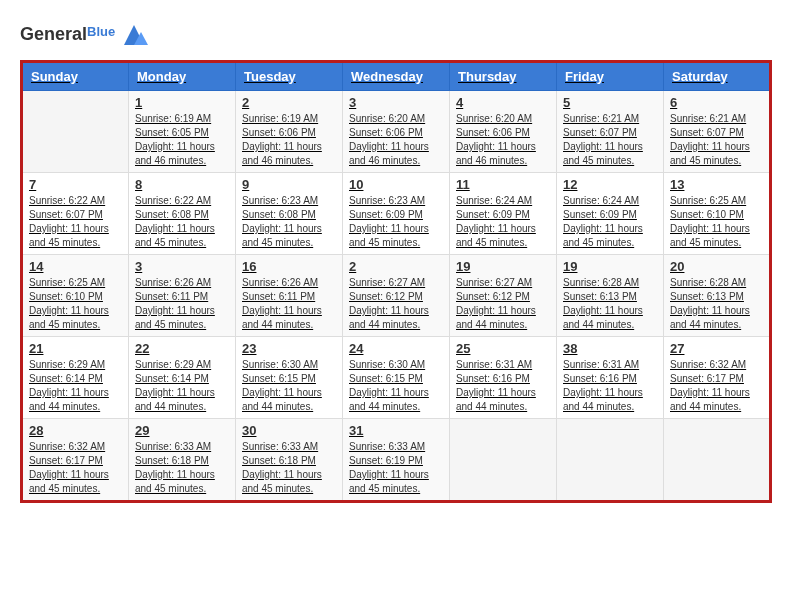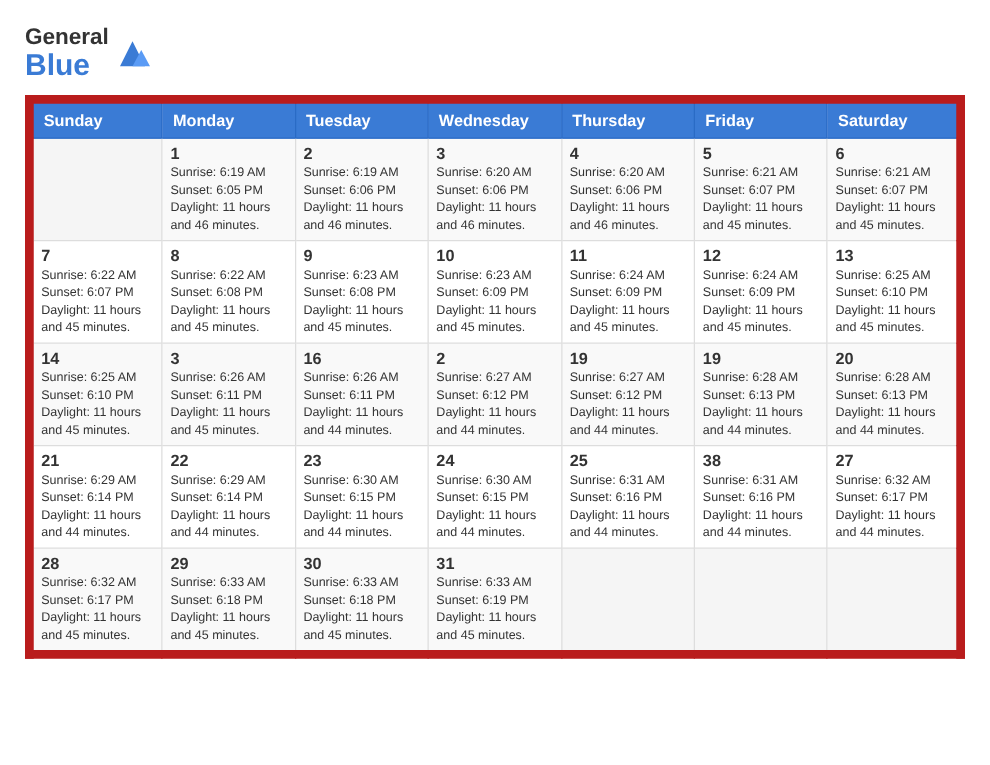--- a/index.html
+++ b/index.html
@@ -15,30 +15,31 @@
       justify-content: space-between;
       align-items: flex-start;
       margin-bottom: 10px;
     }
     .logo {
       display: flex;
       align-items: center;
     }
     .logo-text {
       display: flex;
-      flex-direction: column;
+      flex-direction: row;
       line-height: 1.1;
+      text-align: right;
     }
     .logo-general {
       font-size: 18px;
       font-weight: bold;
       color: #333;
     }
     .logo-blue {
-      font-size: 24px;
+      font-size: 13px;
       font-weight: bold;
       color: #3a7bd5;
     }
     .logo-icon {
       width: 30px;
       height: 30px;
       margin-left: 4px;
     }
     .title-section {
       text-align: right;
@@ -48,21 +49,22 @@
       font-weight: bold;
       color: #333;
     }
     .location {
       font-size: 14px;
       color: #555;
     }
     .calendar {
       width: 100%;
       border-collapse: collapse;
-      border: 7px solid #b91c1c;
+      border: 3px solid #b91c1c;
+      text-decoration: underline;
     }
     .calendar th {
       background-color: #3a7bd5;
       color: #fff;
       font-size: 13px;
       font-weight: bold;
       padding: 6px 8px;
       text-align: left;
       border: 1px solid #2a6bc5;
     }

